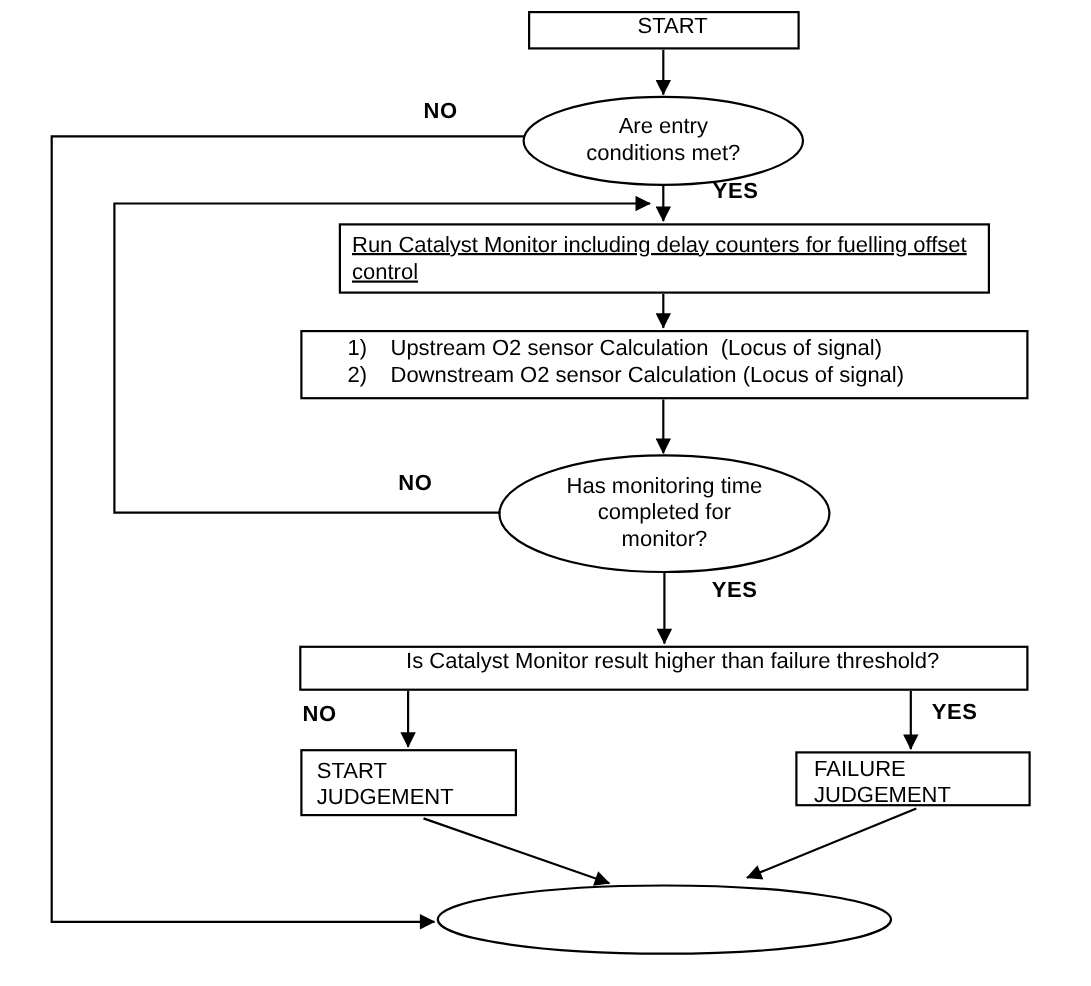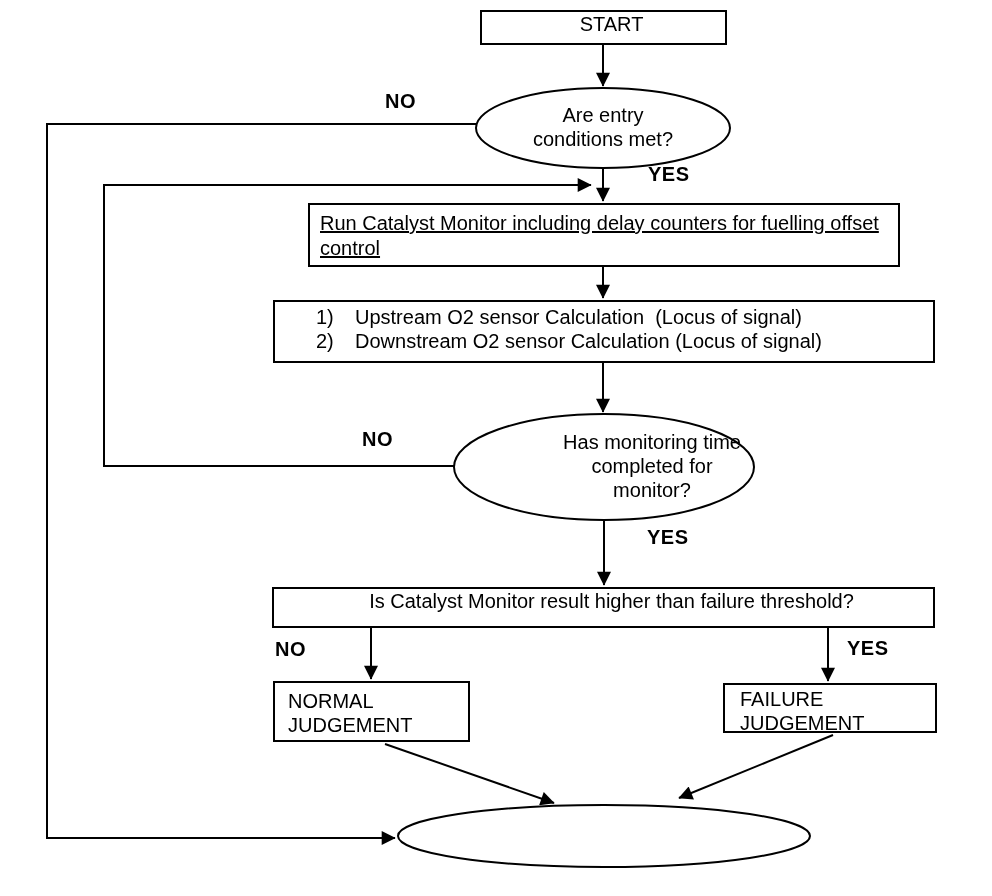--- a/index.html
+++ b/index.html
@@ -61,21 +61,21 @@
   }
   #normal-box {
     left: 273px; top: 681px; width: 197px; height: 61px;
     padding: 6px 4px 0 13px; line-height: 24px;
   }
   #failure-box {
     left: 723px; top: 683px; width: 214px; height: 50px;
     padding: 2px 4px 0 15px; line-height: 24px;
   }
   #entry-text { left: 603px; top: 127px; width: 160px; }
-  #time-text  { left: 604px; top: 466px; width: 185px; margin-left: 48px; }
+  #time-text  { left: 604px; top: 466px; width: 185px; }
   #exit-text  { left: 604px; top: 837px; width: 300px; }
   #label-no-entry  { left: 385px; top: 91px; }
   #label-yes-entry { left: 648px; top: 164px; }
   #label-no-time   { left: 362px; top: 429px; }
   #label-yes-time  { left: 647px; top: 527px; }
   #label-no-thr    { left: 275px; top: 639px; }
   #label-yes-thr   { left: 847px; top: 638px; }
 </style>
 </head>
 <body>
@@ -123,21 +123,21 @@
       <span class="calc-num">2)</span>
       <span>Downstream O2 sensor Calculation (Locus of signal)</span>
     </div>
   </div>
 
   <div id="threshold-box" class="box center">
     <span>Is Catalyst Monitor result higher than failure threshold?</span>
   </div>
 
   <div id="normal-box" class="box">
-    <span>NORMAL JUDGEMENT</span>
+    <span>START JUDGEMENT</span>
   </div>
 
   <div id="failure-box" class="box">
     <span>FAILURE JUDGEMENT</span>
   </div>
 
   <div id="entry-text" class="ellipse-text">Are entry conditions met?</div>
   <div id="time-text" class="ellipse-text">Has monitoring time completed for monitor?</div>
 
   <div id="label-no-entry" class="edge-label">NO</div>

